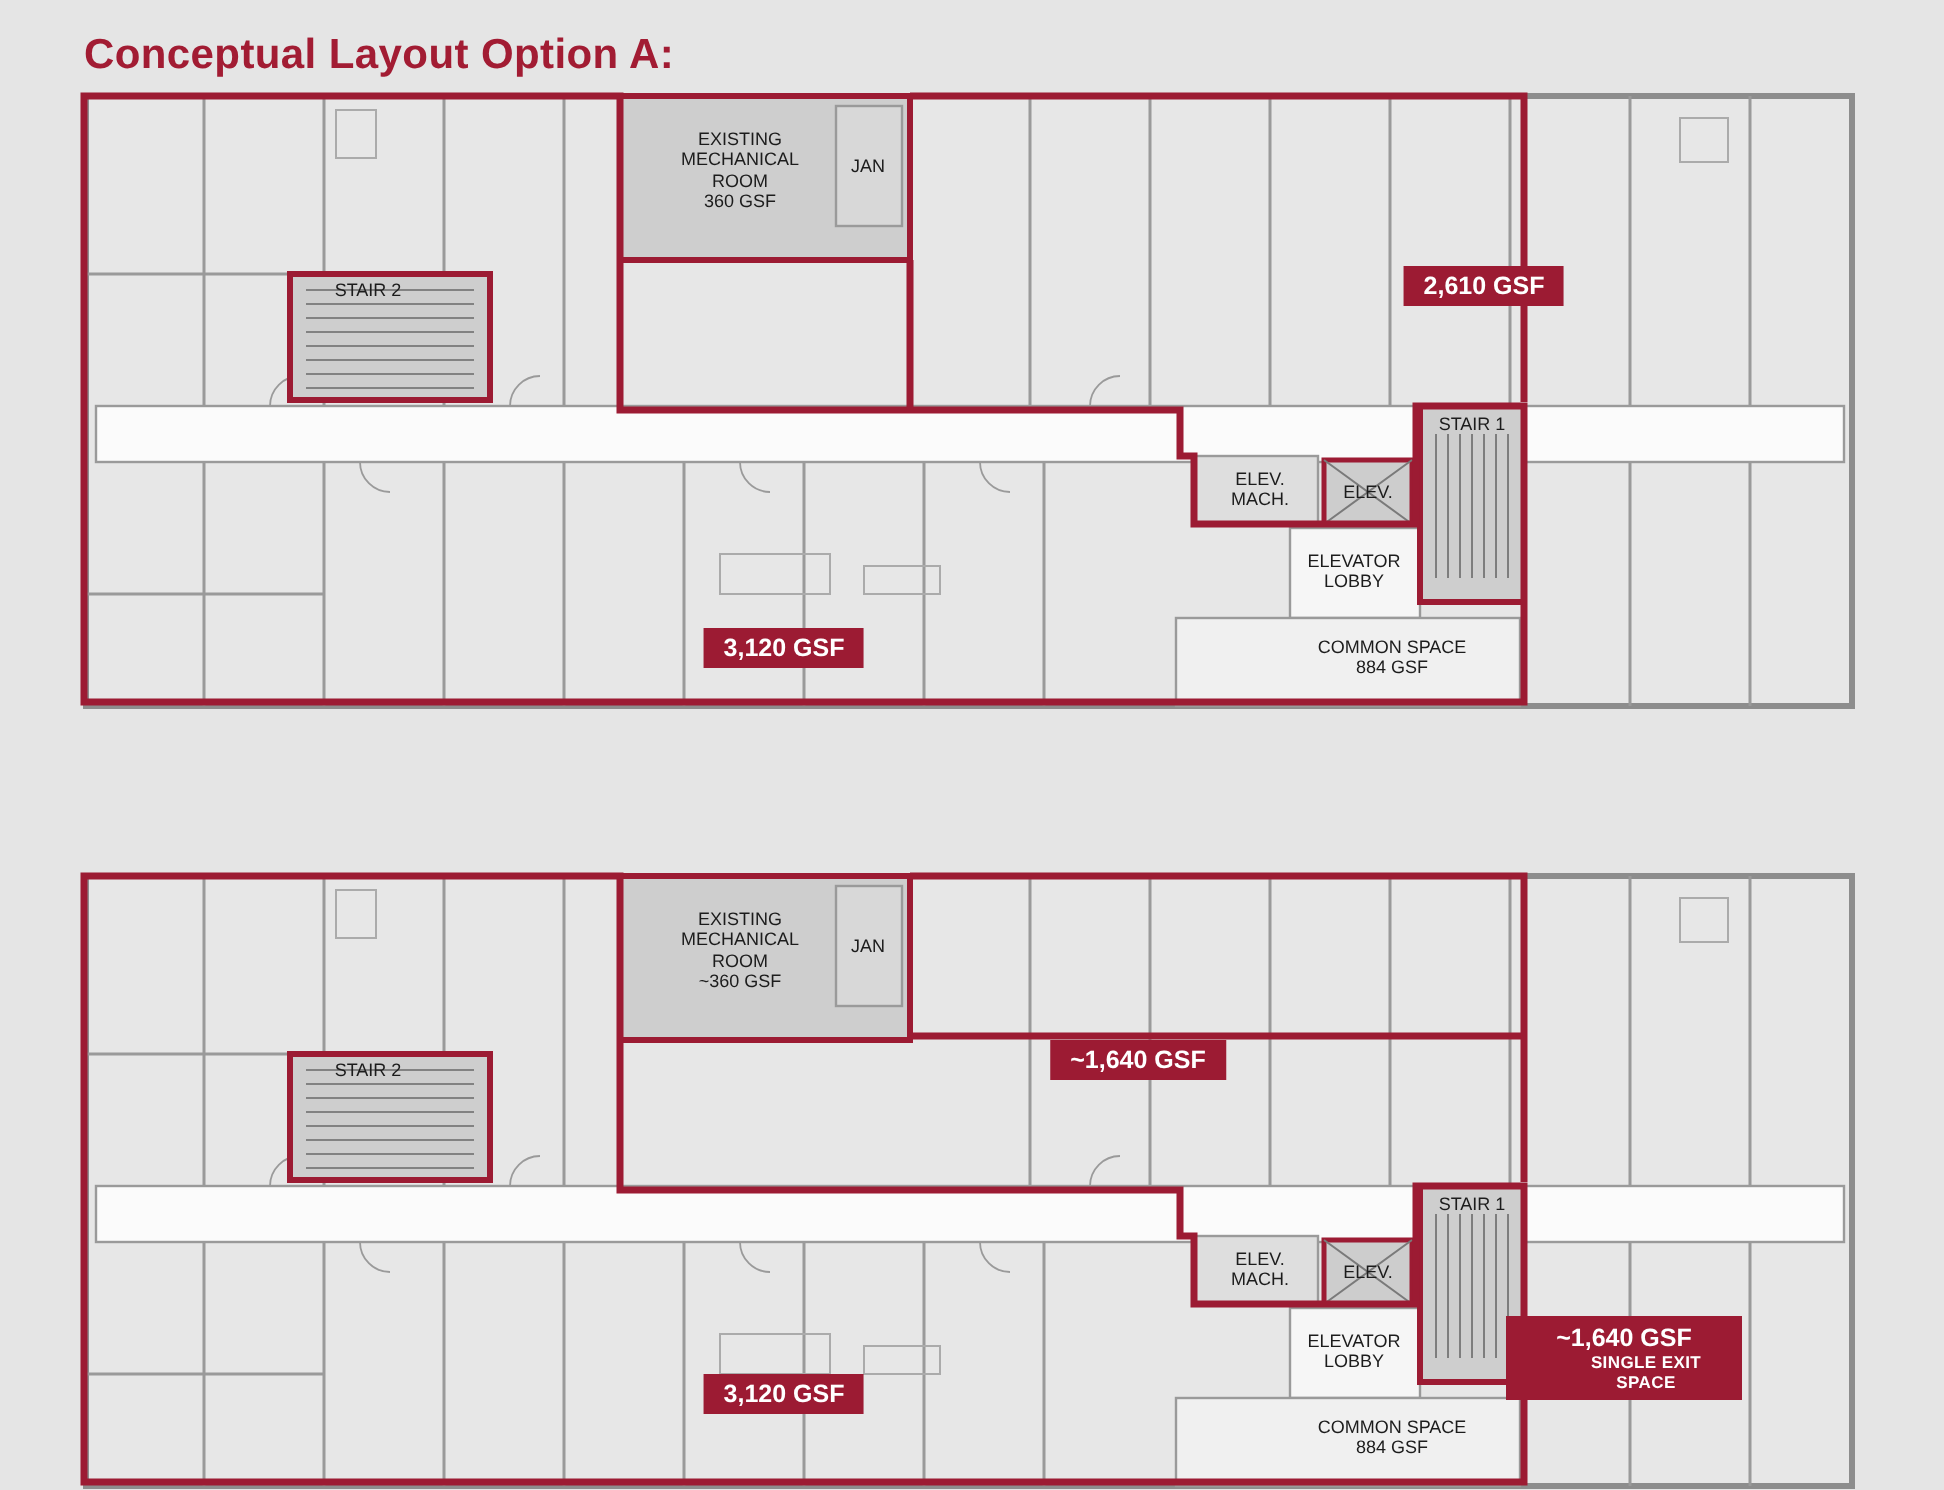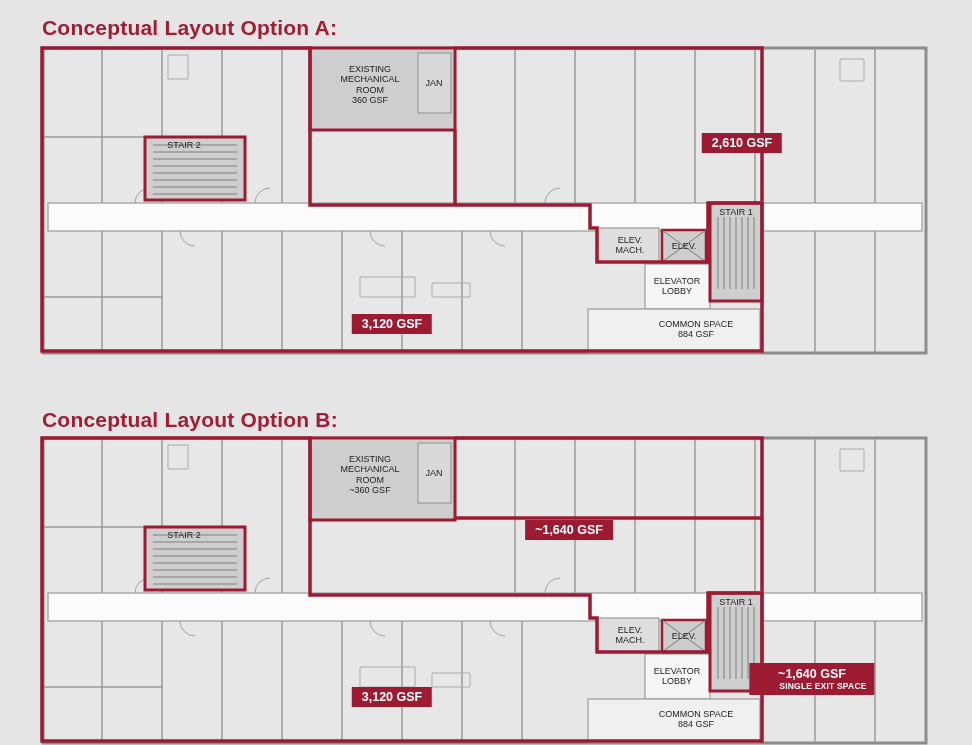--- a/index.html
+++ b/index.html
@@ -4,21 +4,21 @@
 <style>
   html,body{margin:0;padding:0;background:#ffffff;}
   #page{
     position:relative;width:972px;height:745px;background:#e5e5e5;overflow:hidden;
     font-family:"Liberation Sans",sans-serif;
   }
   .option-title{
     position:absolute;left:42px;color:#a21c33;font-size:21px;font-weight:700;
     letter-spacing:.2px;white-space:nowrap;
   }
-  .plan{position:absolute;left:40px;width:890px;height:312px;padding-left:40px;}
+  .plan{position:absolute;left:40px;width:890px;height:312px;}
   .plan svg{position:absolute;left:0;top:0;}
   .room-label{
     position:absolute;transform:translate(-50%,-50%);font-size:9px;line-height:1.15;
     color:#1c1c1c;text-align:center;white-space:pre-line;pointer-events:none;
   }
   .gsf-badge{
     position:absolute;transform:translate(-50%,-50%);background:#9c1b33;color:#ffffff;
     font-weight:700;font-size:12.5px;padding:3px 10px;white-space:nowrap;text-align:center;
   }
   .gsf-badge .sub{display:block;font-size:8.5px;font-weight:700;letter-spacing:.2px;white-space:pre-line;margin-left:22px;}
@@ -90,21 +90,20 @@
     <div class="room-label" style="left:644px;top:201px;">ELEV.</div>
     <div class="room-label" style="left:637px;top:241px;">ELEVATOR
 LOBBY</div>
     <div class="room-label" style="left:656px;top:284px;">COMMON SPACE
 884 GSF</div>
 
     <div class="gsf-badge" style="left:702px;top:98px;">2,610 GSF</div>
     <div class="gsf-badge" style="left:352px;top:279px;">3,120 GSF</div>
   </div>
 
-  <h1 class="option-title" style="top:394px;">Conceptual Layout Option B:</h1>
 
   <div class="plan" style="top:435px;">
     <svg width="890" height="312" viewBox="0 0 890 312">
       <use href="#plan-base"></use>
       <use href="#region-main"></use>
       <path d="M415,3 H722 V156 M415,83 H722" fill="none" stroke="#9c1b33" stroke-width="3.5"></path>
     </svg>
 
     <div class="room-label" style="left:330px;top:40px;">EXISTING
 MECHANICAL

